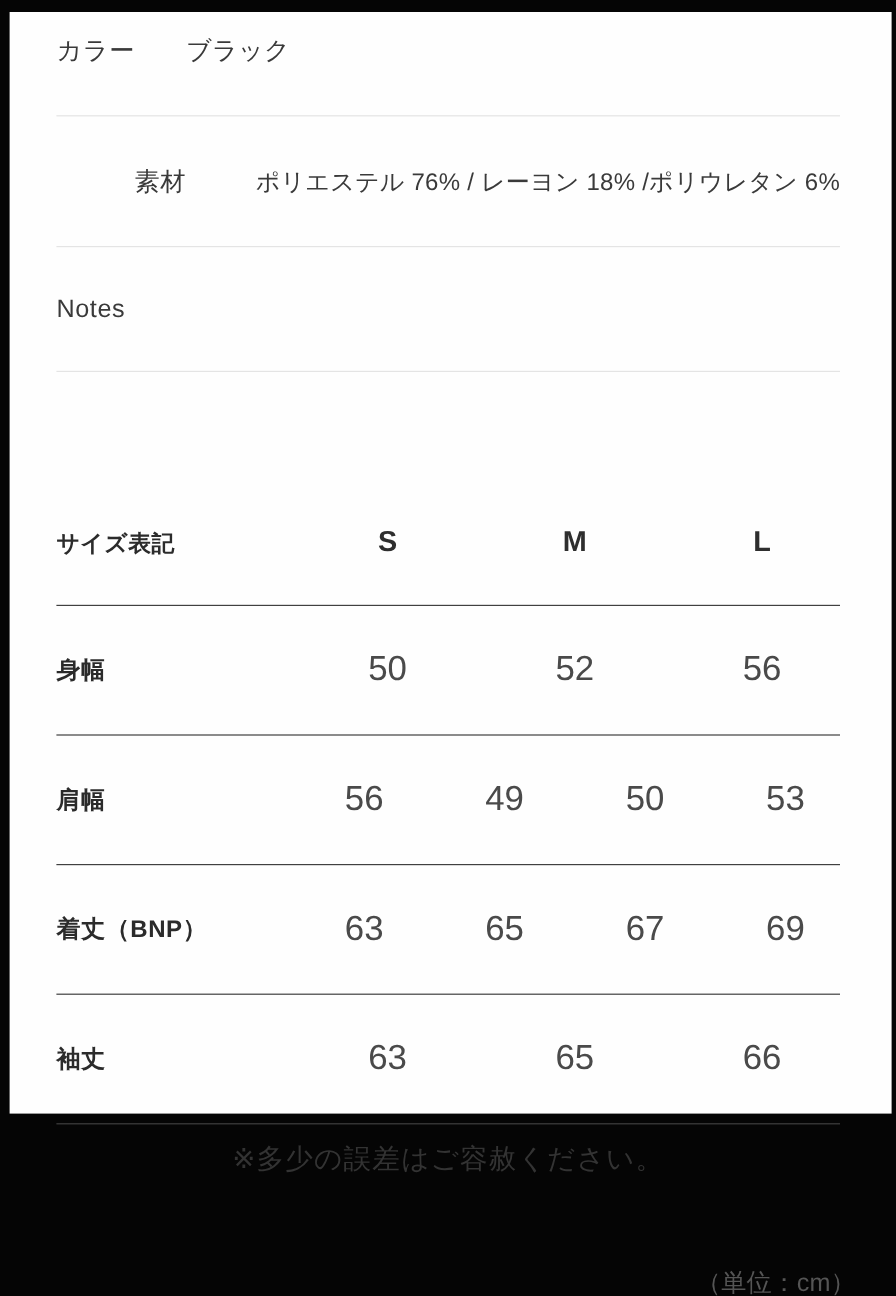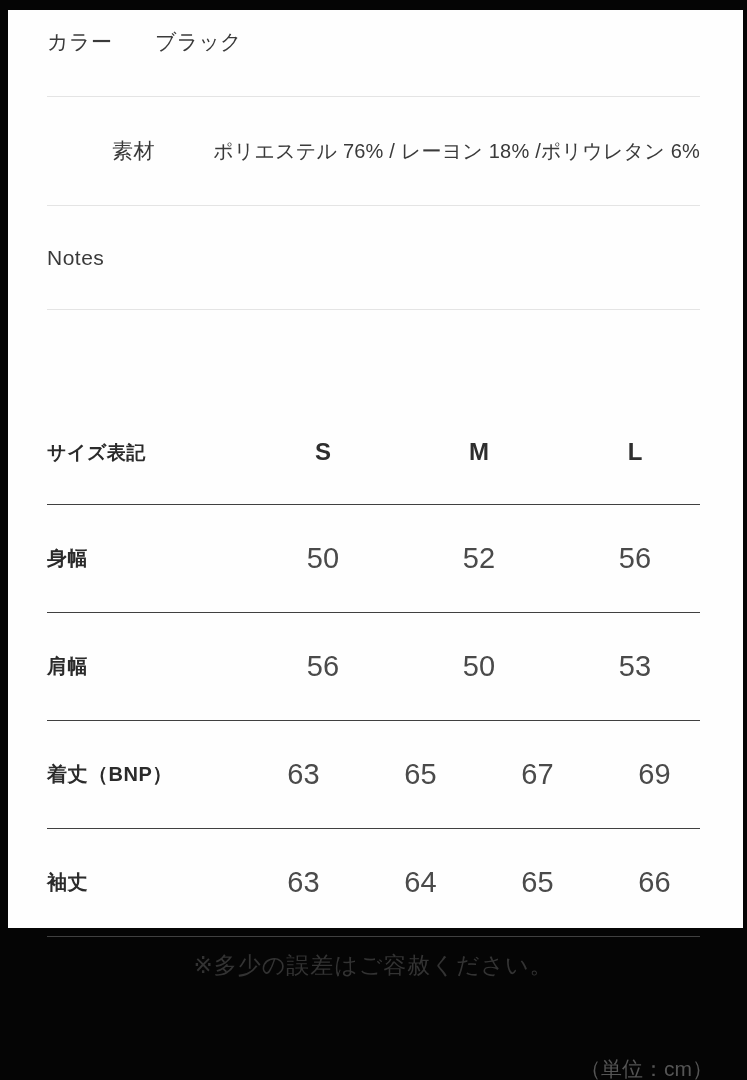--- a/index.html
+++ b/index.html
@@ -94,40 +94,40 @@
           <span class="cell">50</span>
           <span class="cell">52</span>
           <span class="cell">56</span>
         </span>
       </div>
 
       <div class="t-row data">
         <span class="row-label">肩幅</span>
         <span class="cells">
           <span class="cell">56</span>
+          <span class="cell">49</span>
           <span class="cell">50</span>
           <span class="cell">53</span>
         </span>
       </div>
 
       <div class="t-row data">
         <span class="row-label">着丈（BNP）</span>
         <span class="cells">
           <span class="cell">63</span>
           <span class="cell">65</span>
           <span class="cell">67</span>
           <span class="cell">69</span>
         </span>
       </div>
 
       <div class="t-row data">
         <span class="row-label">袖丈</span>
         <span class="cells">
           <span class="cell">63</span>
-          <span class="cell">64</span>
           <span class="cell">65</span>
           <span class="cell">66</span>
         </span>
       </div>
 
     </div>
 
     <div class="tolerance-note">※多少の誤差はご容赦ください。</div>
     <div class="unit-note">（単位：cm）</div>
 

